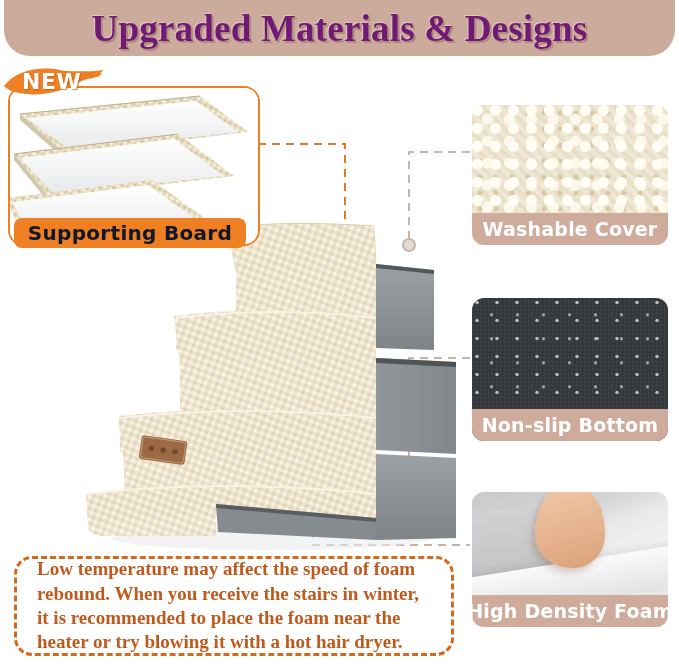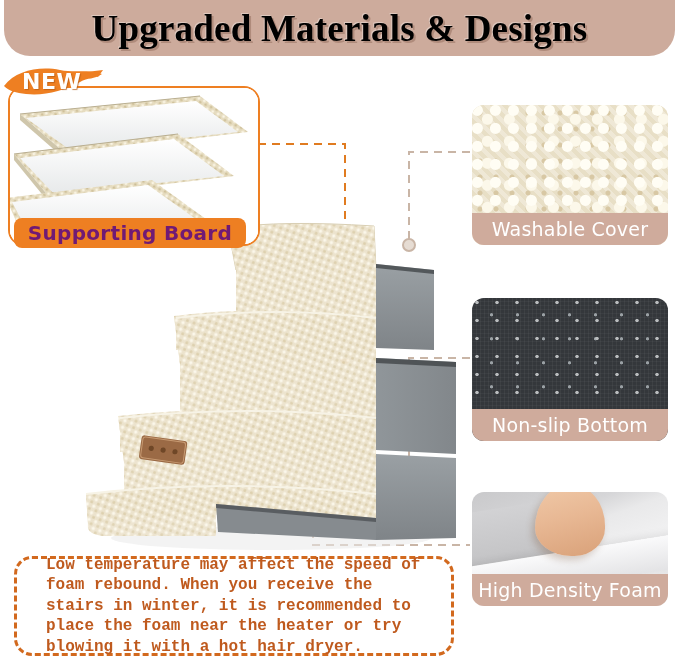--- a/index.html
+++ b/index.html
@@ -12,40 +12,40 @@
 
   
   .header-banner{
     position:absolute;left:4px;top:0px;width:671px;height:56px;
     background:#cdab9c;
     border-bottom-left-radius:26px;border-bottom-right-radius:26px;
     display:flex;align-items:center;justify-content:center;
   }
   .header-title{
     font-family:"Liberation Serif", serif;
-    font-weight:bold;font-size:37px;color:#000000;letter-spacing:.2px;
+    font-weight:bold;font-size:37px;color:#701a75;letter-spacing:.2px;
     text-shadow:2px 2px 0 rgba(140,100,85,.45), -1px -1px 0 rgba(255,255,255,.35);
     white-space:nowrap;
   }
 
   
   .sb-panel{
     position:absolute;left:8px;top:86px;width:248px;height:156px;
     border:2px solid #ee7f22;border-radius:16px;
     background:#ffffff;overflow:hidden;
   }
   .sb-photo{position:absolute;inset:0;overflow:hidden;background:#fdfdfd;}
   .sb-label{
     position:absolute;left:14px;top:218px;width:232px;height:30px;
     background:#ee7f22;border-radius:8px;
     display:flex;align-items:center;justify-content:center;
     z-index:6;
   }
   .sb-label span{
-    color:#701a75;font-size:20px;font-weight:bold;letter-spacing:.3px;
+    color:#0f172a;font-size:20px;font-weight:bold;letter-spacing:.3px;
     font-family:"DejaVu Sans", sans-serif;
   }
   .new-badge{
     position:absolute;left:2px;top:64px;width:104px;height:40px;z-index:8;
   }
   .new-badge .new-text{
     position:absolute;left:20px;top:5px;
     color:#fff;font-size:22px;font-weight:bold;
     font-family:"DejaVu Sans", sans-serif;
     text-shadow:1px 1px 1px rgba(180,90,20,.7);
@@ -54,26 +54,26 @@
 
   
   .fpanel{position:absolute;width:196px;border-radius:12px;overflow:hidden;background:#fff;}
   .fpanel .swatch{position:absolute;left:0;right:0;top:0;bottom:0;}
   .fpanel .flabel{
     position:absolute;left:0;right:0;bottom:0;height:32px;
     background:#cfab9c;
     display:flex;align-items:center;justify-content:center;
   }
   .fpanel .flabel span{
-    color:#fff;font-size:19px;font-weight:normal;letter-spacing:.2px;
+    color:#fff;font-size:19px;font-weight:bold;letter-spacing:.2px;
     font-family:"DejaVu Sans", sans-serif;white-space:nowrap;
   }
   #panel-washable{left:472px;top:105px;height:140px;}
   #panel-nonslip {left:472px;top:298px;height:143px;}
-  #panel-foam    {left:472px;top:492px;height:114px;}
+  #panel-foam    {left:472px;top:492px;height:135px;}
 
   
   .tex-cover{
     background-color:#eee6d4;
     background-image:
       radial-gradient(circle at 30% 30%, #fffdf4 0 5px, rgba(255,253,244,0) 6px),
       radial-gradient(circle at 70% 65%, #fcf8ea 0 5px, rgba(252,248,234,0) 6px),
       radial-gradient(circle at 50% 50%, #d8c8a4 0 2px, rgba(216,200,164,0) 3px),
       linear-gradient(45deg,#efe8d6 25%,#e8dfc6 25%,#e8dfc6 50%,#efe8d6 50%,#efe8d6 75%,#e8dfc6 75%);
     background-size:18px 18px,22px 22px,16px 16px,12px 12px;
@@ -113,23 +113,23 @@
 
   
   .note{
     position:absolute;left:14px;top:556px;width:440px;height:100px;
     border:3px dashed #d2691e;border-radius:18px;
     background:#fff;
     display:flex;align-items:center;
     box-sizing:border-box;padding:4px 14px;
   }
   .note p{
-    margin:15px;
-    font-family:Liberation Mono, monospace;
-    font-weight:bold;font-size:16px;line-height:1.28;color:#bf5a1e;
+    margin:6px;
+    font-family:Liberation Serif, serif;
+    font-weight:bold;font-size:19px;line-height:1.28;color:#bf5a1e;
   }
 </style>
 </head>
 <body>
 
 <div class="root">
 
   <div class="header-banner">
     <div class="header-title">Upgraded Materials &amp; Designs</div>
   </div>

